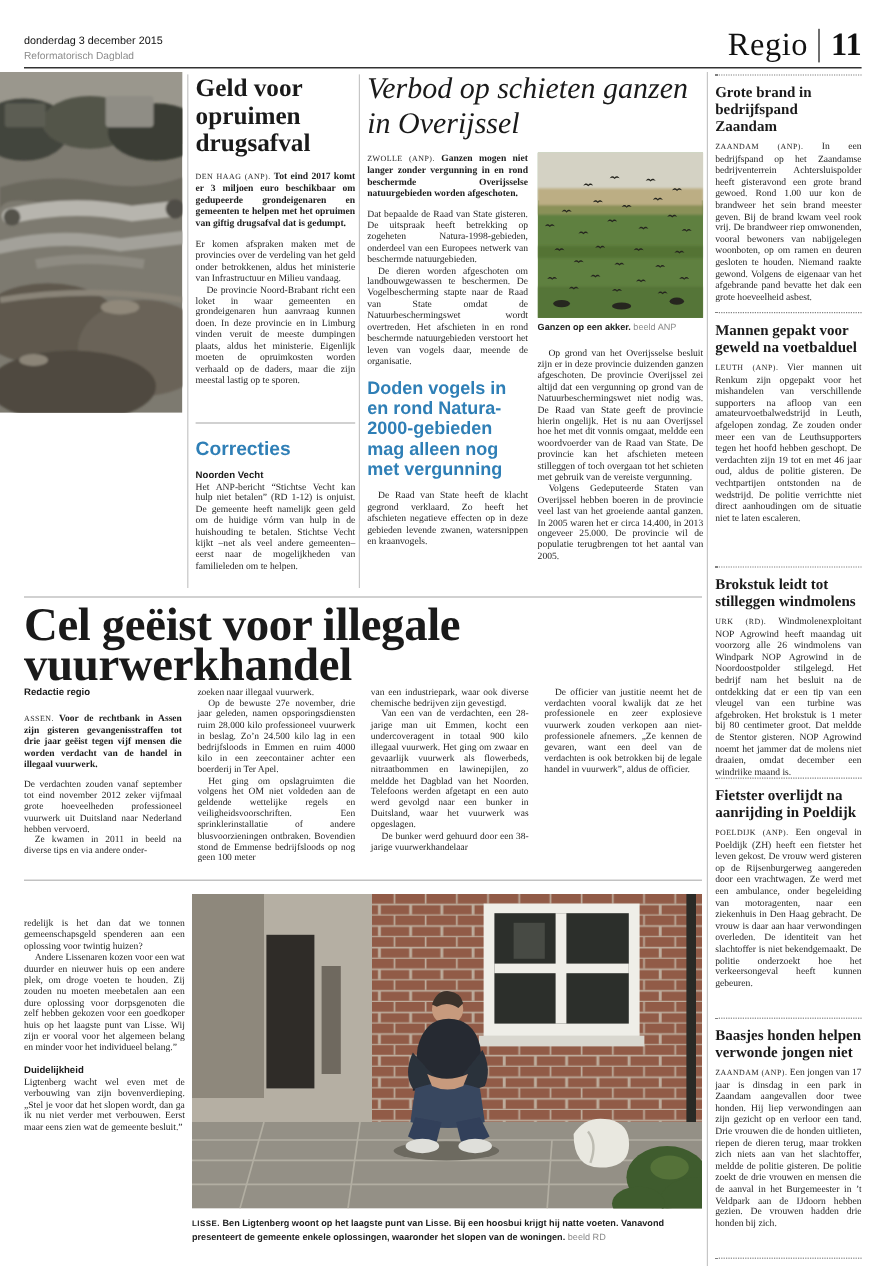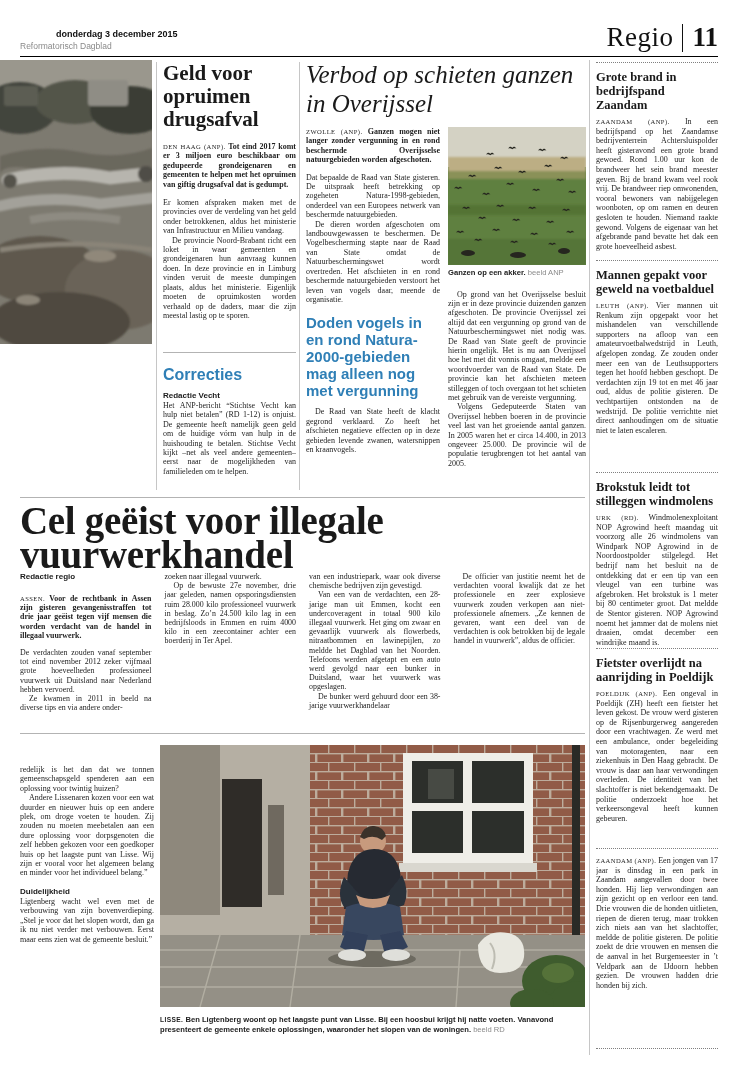--- a/index.html
+++ b/index.html
@@ -3,21 +3,21 @@
 <meta charset="utf-8">
 <style>
   * { margin:0; padding:0; box-sizing:border-box; }
   html,body { background:#ffffff; }
   .page {
     position:relative; width:738px; height:1068px; background:#fff;
     font-family:"Liberation Serif", serif; color:#1a1a1a; overflow:hidden;
   }
   
   .mast-left { position:absolute; left:20px; top:29px; font-family:"Liberation Sans",sans-serif; }
-  .mast-date { font-size:9px; font-weight:bold; color:#111;margin-left:36px; }
+  .mast-date { font-size:9px; font-weight:normal; color:#111; }
   .mast-paper { font-size:8.5px; color:#8a8a8a; margin-top:2px; }
   .mast-right { position:absolute; right:20px; top:22px; display:flex; align-items:center; }
   .mast-section { font-size:27px; color:#111; letter-spacing:.5px; }
   .mast-sep { width:1px; height:28px; background:#111; margin:0 9px; }
   .mast-num { font-size:27px; font-weight:bold; color:#111; }
   .mast-rule { position:absolute; left:20px; top:56px; width:698px; height:1px; background:#000; }
 
   
   .vr { position:absolute; width:1px; background:#c6c6c6; }
   .vr1 { left:156px; top:62px; height:428px; }
@@ -151,21 +151,21 @@
 
   <div class="col-drugs">
     <h2>Geld voor opruimen drugsafval</h2>
     <p class="bp lead lead-p"><span class="dl">DEN HAAG (ANP).</span> <span>Tot eind 2017 komt er 3 miljoen euro beschikbaar om gedupeerde grondeigenaren en gemeenten te helpen met het opruimen van giftig drugsafval dat is gedumpt.</span></p>
     <p class="bp">Er komen afspraken maken met de provincies over de verdeling van het geld onder betrokkenen, aldus het ministerie van Infrastructuur en Milieu vandaag.</p>
     <p class="bp ind">De provincie Noord-Brabant richt een loket in waar gemeenten en grondeigenaren hun aanvraag kunnen doen. In deze provincie en in Limburg vinden veruit de meeste dumpingen plaats, aldus het ministerie. Eigenlijk moeten de opruimkosten worden verhaald op de daders, maar die zijn meestal lastig op te sporen.</p>
   </div>
 
   <div class="correcties">
     <h3 class="accent">Correcties</h3>
-    <div class="subhead">Redactie Vecht</div>
+    <div class="subhead">Noorden Vecht</div>
     <p class="bp">Het ANP-bericht “Stichtse Vecht kan hulp niet betalen” (RD 1-12) is onjuist. De gemeente heeft namelijk geen geld om de huidige vórm van hulp in de huishouding te betalen. Stichtse Vecht kijkt –net als veel andere gemeenten– eerst naar de mogelijkheden van familieleden om te helpen.</p>
   </div>
 
   <div class="ganzen">
     <h2>Verbod op schieten ganzen in Overijssel</h2>
     <div class="gz-cols">
       <div class="gz-c1">
         <p class="bp lead lead-p" style="margin-bottom:8px"><span class="dl">ZWOLLE (ANP).</span> <span>Ganzen mogen niet langer zonder vergunning in en rond beschermde Overijsselse natuurgebieden worden afgeschoten.</span></p>
         <p class="bp">Dat bepaalde de Raad van State gisteren. De uitspraak heeft betrekking op zogeheten Natura-1998-gebieden, onderdeel van een Europees netwerk van beschermde natuurgebieden.</p>
         <p class="bp ind">De dieren worden afgeschoten om landbouwgewassen te beschermen. De Vogelbescherming stapte naar de Raad van State omdat de Natuurbeschermingswet wordt overtreden. Het afschieten in en rond beschermde natuurgebieden verstoort het leven van vogels daar, meende de organisatie.</p>
@@ -241,36 +241,38 @@
   </div>
   <div class="rail-art ra-wind">
     <h3>Brokstuk leidt tot stilleggen windmolens</h3>
     <p class="bp"><span class="dl">URK (RD).</span> <span>Windmolenexploitant NOP Agrowind heeft maandag uit voorzorg alle 26 windmolens van Windpark NOP Agrowind in de Noordoostpolder stilgelegd. Het bedrijf nam het besluit na de ontdekking dat er een tip van een vleugel van een turbine was afgebroken. Het brokstuk is 1 meter bij 80 centimeter groot. Dat meldde de Stentor gisteren. NOP Agrowind noemt het jammer dat de molens niet draaien, omdat december een windrijke maand is.</span></p>
   </div>
   <div class="rail-art ra-fiets">
     <h3>Fietster overlijdt na aanrijding in Poeldijk</h3>
     <p class="bp"><span class="dl">POELDIJK (ANP).</span> <span>Een ongeval in Poeldijk (ZH) heeft een fietster het leven gekost. De vrouw werd gisteren op de Rijsenburgerweg aangereden door een vrachtwagen. Ze werd met een ambulance, onder begeleiding van motoragenten, naar een ziekenhuis in Den Haag gebracht. De vrouw is daar aan haar verwondingen overleden. De identiteit van het slachtoffer is niet bekendgemaakt. De politie onderzoekt hoe het verkeersongeval heeft kunnen gebeuren.</span></p>
   </div>
   <div class="rail-art ra-honden">
+    <h3>Baasjes honden helpen verwonde jongen niet</h3>
     <p class="bp"><span class="dl">ZAANDAM (ANP).</span> <span>Een jongen van 17 jaar is dinsdag in een park in Zaandam aangevallen door twee honden. Hij liep verwondingen aan zijn gezicht op en verloor een tand. Drie vrouwen die de honden uitlieten, riepen de dieren terug, maar trokken zich niets aan van het slachtoffer, meldde de politie gisteren. De politie zoekt de drie vrouwen en mensen die de aanval in het Burgemeester in ’t Veldpark aan de IJdoorn hebben gezien. De vrouwen hadden drie honden bij zich.</span></p>
   </div>
   <div class="rail-end"></div>
 
   <div class="vuurwerk">
     <h1>Cel geëist voor illegale vuurwerkhandel</h1>
     <div class="vw-cols">
       <div class="vw-col">
         <div class="byline">Redactie regio</div>
         <p class="bp lead lead-p"><span class="dl">ASSEN.</span> <span>Voor de rechtbank in Assen zijn gisteren gevangenisstraffen tot drie jaar geëist tegen vijf mensen die worden verdacht van de handel in illegaal vuurwerk.</span></p>
         <p class="bp">De verdachten zouden vanaf september tot eind november 2012 zeker vijfmaal grote hoeveelheden professioneel vuurwerk uit Duitsland naar Nederland hebben vervoerd.</p>
         <p class="bp ind">Ze kwamen in 2011 in beeld na diverse tips en via andere onder-</p>
       </div>
       <div class="vw-col">
         <p class="bp">zoeken naar illegaal vuurwerk.</p>
         <p class="bp ind">Op de bewuste 27e november, drie jaar geleden, namen opsporingsdiensten ruim 28.000 kilo professioneel vuurwerk in beslag. Zo’n 24.500 kilo lag in een bedrijfsloods in Emmen en ruim 4000 kilo in een zeecontainer achter een boerderij in Ter Apel.</p>
+        <p class="bp ind">Het ging om opslagruimten die volgens het OM niet voldeden aan de geldende wettelijke regels en veiligheidsvoorschriften. Een sprinklerinstallatie of andere blusvoorzieningen ontbraken. Bovendien stond de Emmense bedrijfsloods op nog geen 100 meter</p>
       </div>
       <div class="vw-col">
         <p class="bp">van een industriepark, waar ook diverse chemische bedrijven zijn gevestigd.</p>
         <p class="bp ind">Van een van de verdachten, een 28-jarige man uit Emmen, kocht een undercoveragent in totaal 900 kilo illegaal vuurwerk. Het ging om zwaar en gevaarlijk vuurwerk als flowerbeds, nitraatbommen en lawinepijlen, zo meldde het Dagblad van het Noorden. Telefoons werden afgetapt en een auto werd gevolgd naar een bunker in Duitsland, waar het vuurwerk was opgeslagen.</p>
         <p class="bp ind">De bunker werd gehuurd door een 38-jarige vuurwerkhandelaar</p>
       </div>
       <div class="vw-col">
         <p class="bp ind">De officier van justitie neemt het de verdachten vooral kwalijk dat ze het professionele en zeer explosieve vuurwerk zouden verkopen aan niet-professionele afnemers. „Ze kennen de gevaren, want een deel van de verdachten is ook betrokken bij de legale handel in vuurwerk”, aldus de officier.</p>
       </div>
     </div>

